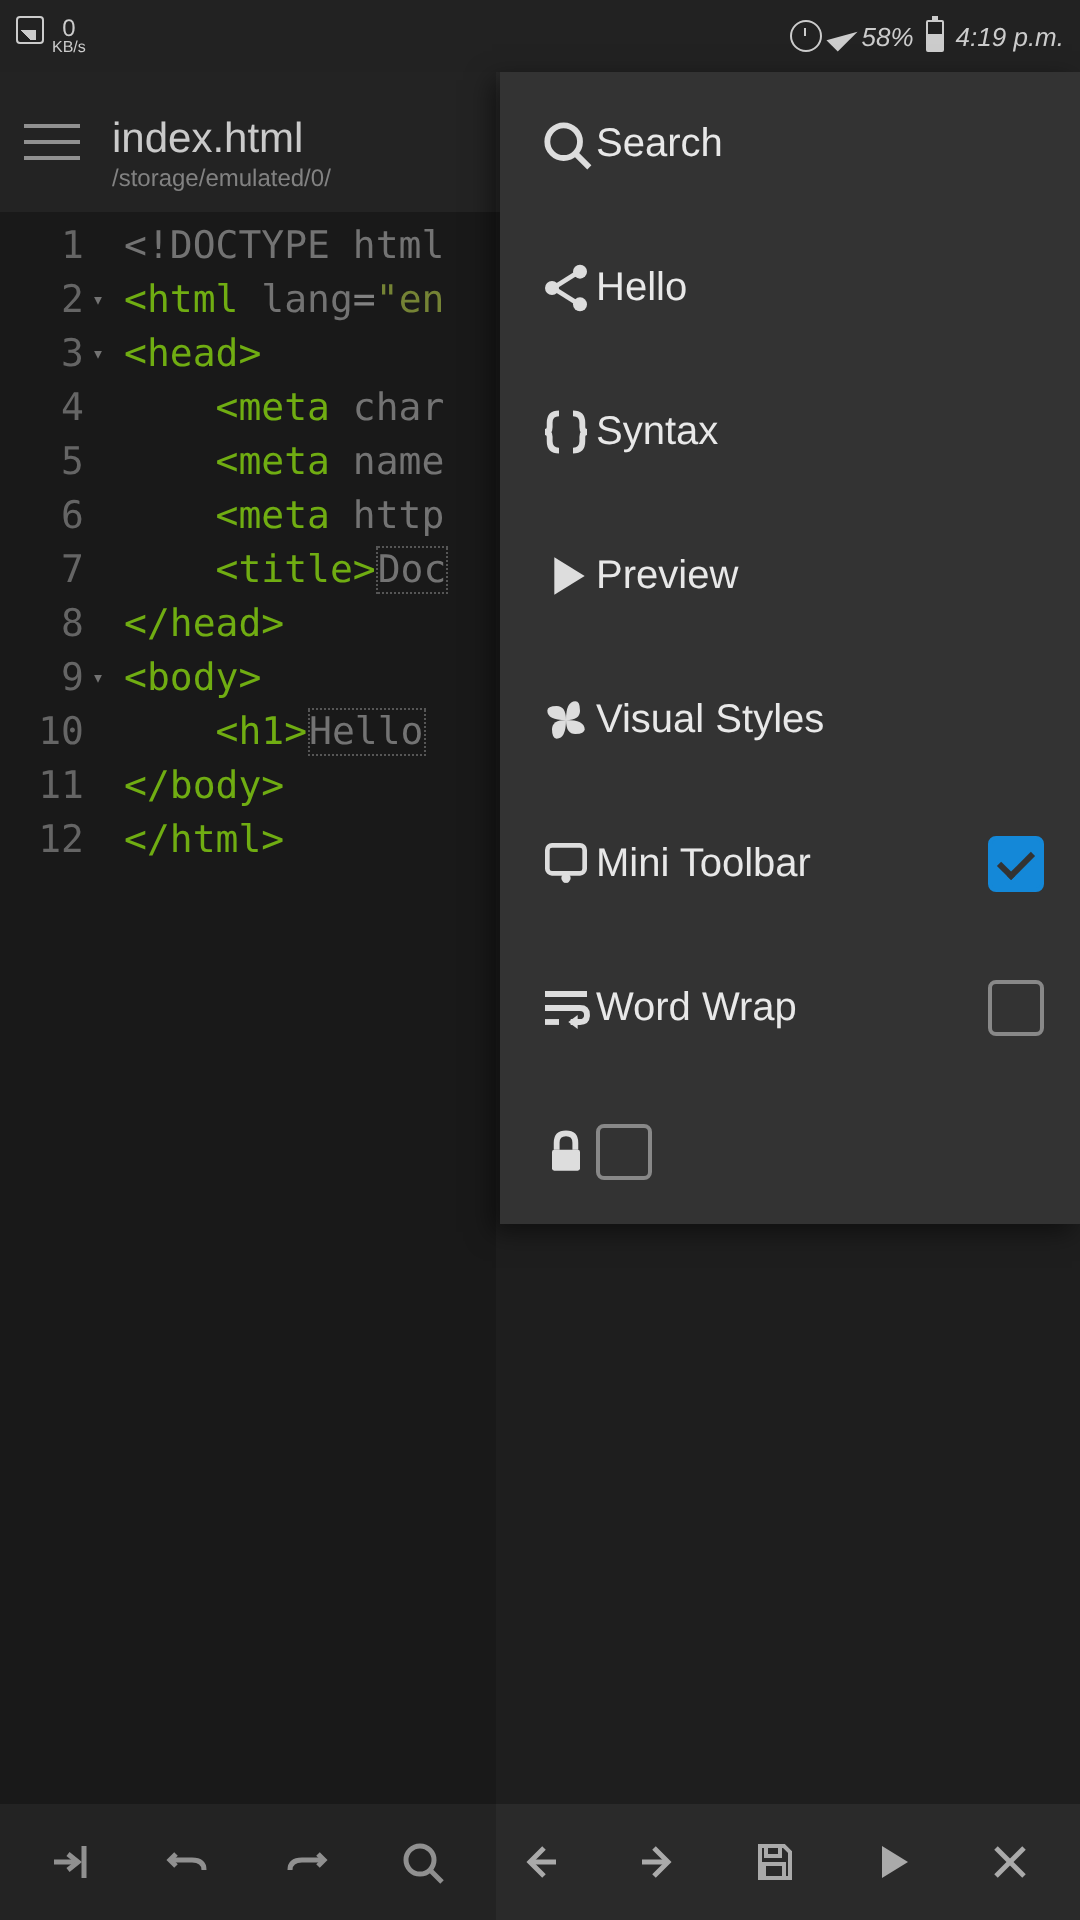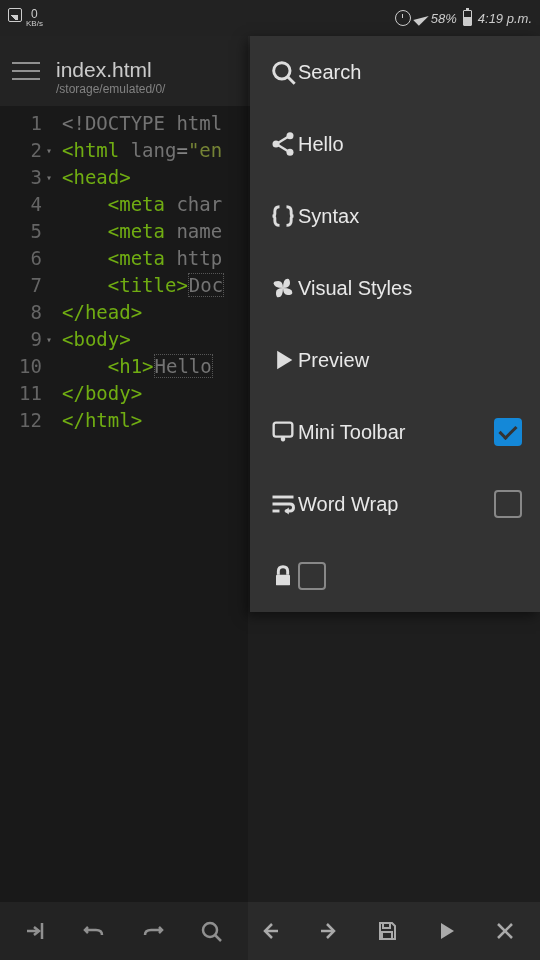--- a/index.html
+++ b/index.html
@@ -260,32 +260,32 @@
       <span class="menu-icon">
         <svg viewBox="0 0 24 24">
           <use href="#i-braces"></use>
         </svg>
       </span>
       <span class="menu-label">Syntax</span>
     </div>
     <div class="menu-item">
       <span class="menu-icon">
         <svg viewBox="0 0 24 24">
+          <use href="#i-play"></use>
+        </svg>
+      </span>
+      <span class="menu-label">Preview</span>
+    </div>
+    <div class="menu-item">
+      <span class="menu-icon">
+        <svg viewBox="0 0 24 24">
           <use href="#i-fan"></use>
         </svg>
       </span>
       <span class="menu-label">Visual Styles</span>
-    </div>
-    <div class="menu-item">
-      <span class="menu-icon">
-        <svg viewBox="0 0 24 24">
-          <use href="#i-play"></use>
-        </svg>
-      </span>
-      <span class="menu-label">Preview</span>
     </div>
     <div class="menu-item">
       <span class="menu-icon">
         <svg viewBox="0 0 24 24">
           <use href="#i-cast"></use>
         </svg>
       </span>
       <span class="menu-label">Mini Toolbar</span>
       <span class="menu-check checked"></span>
     </div>

